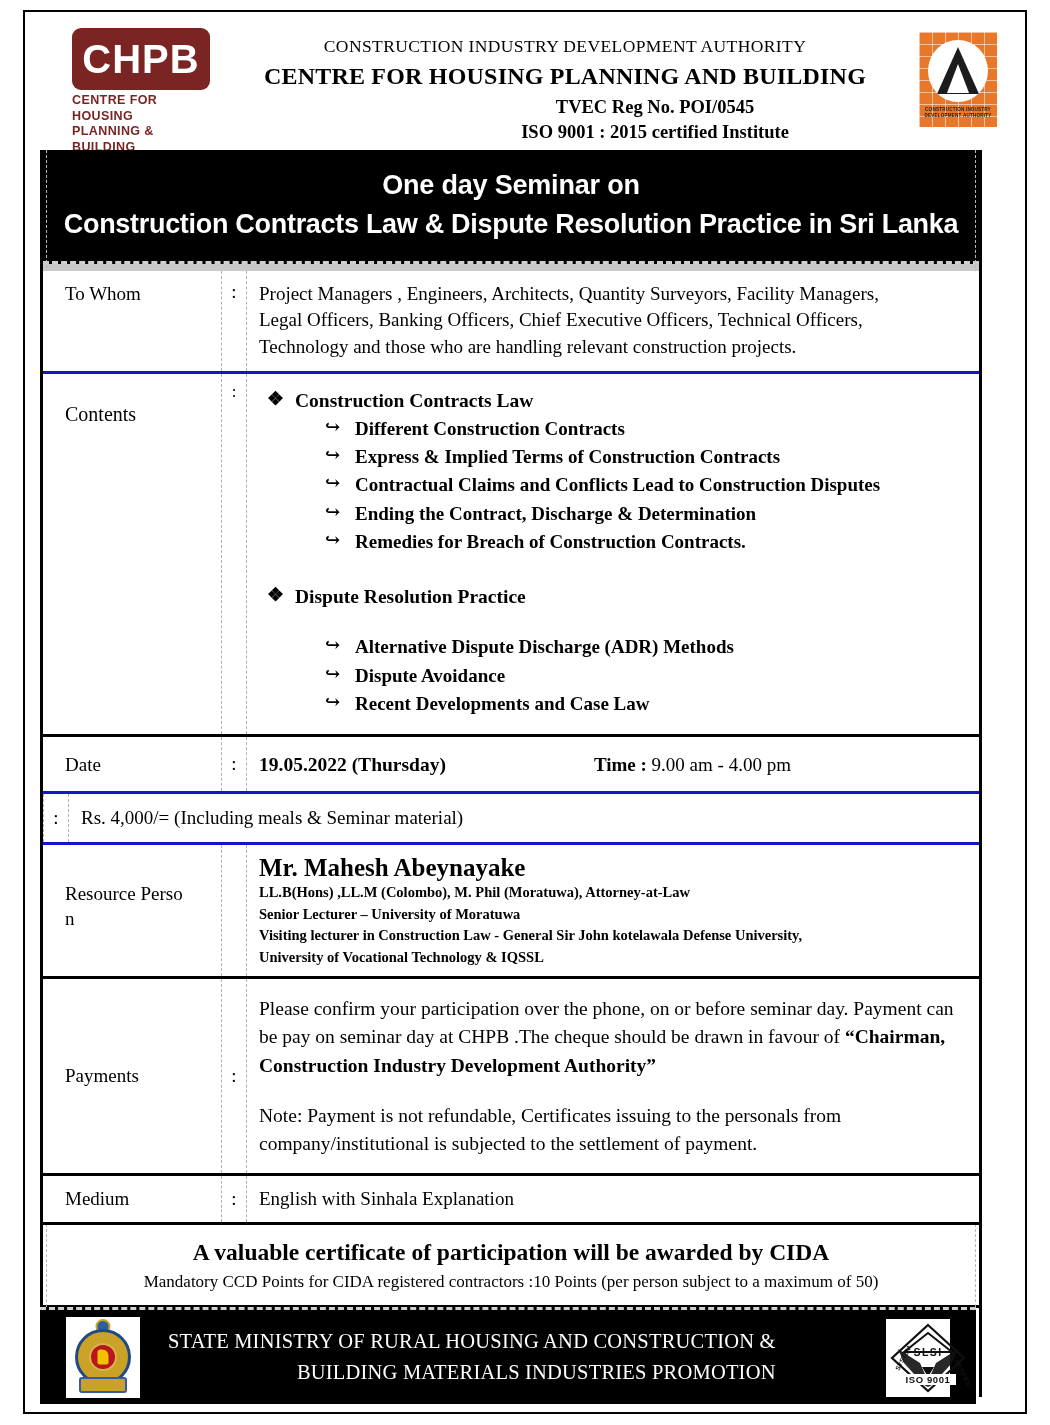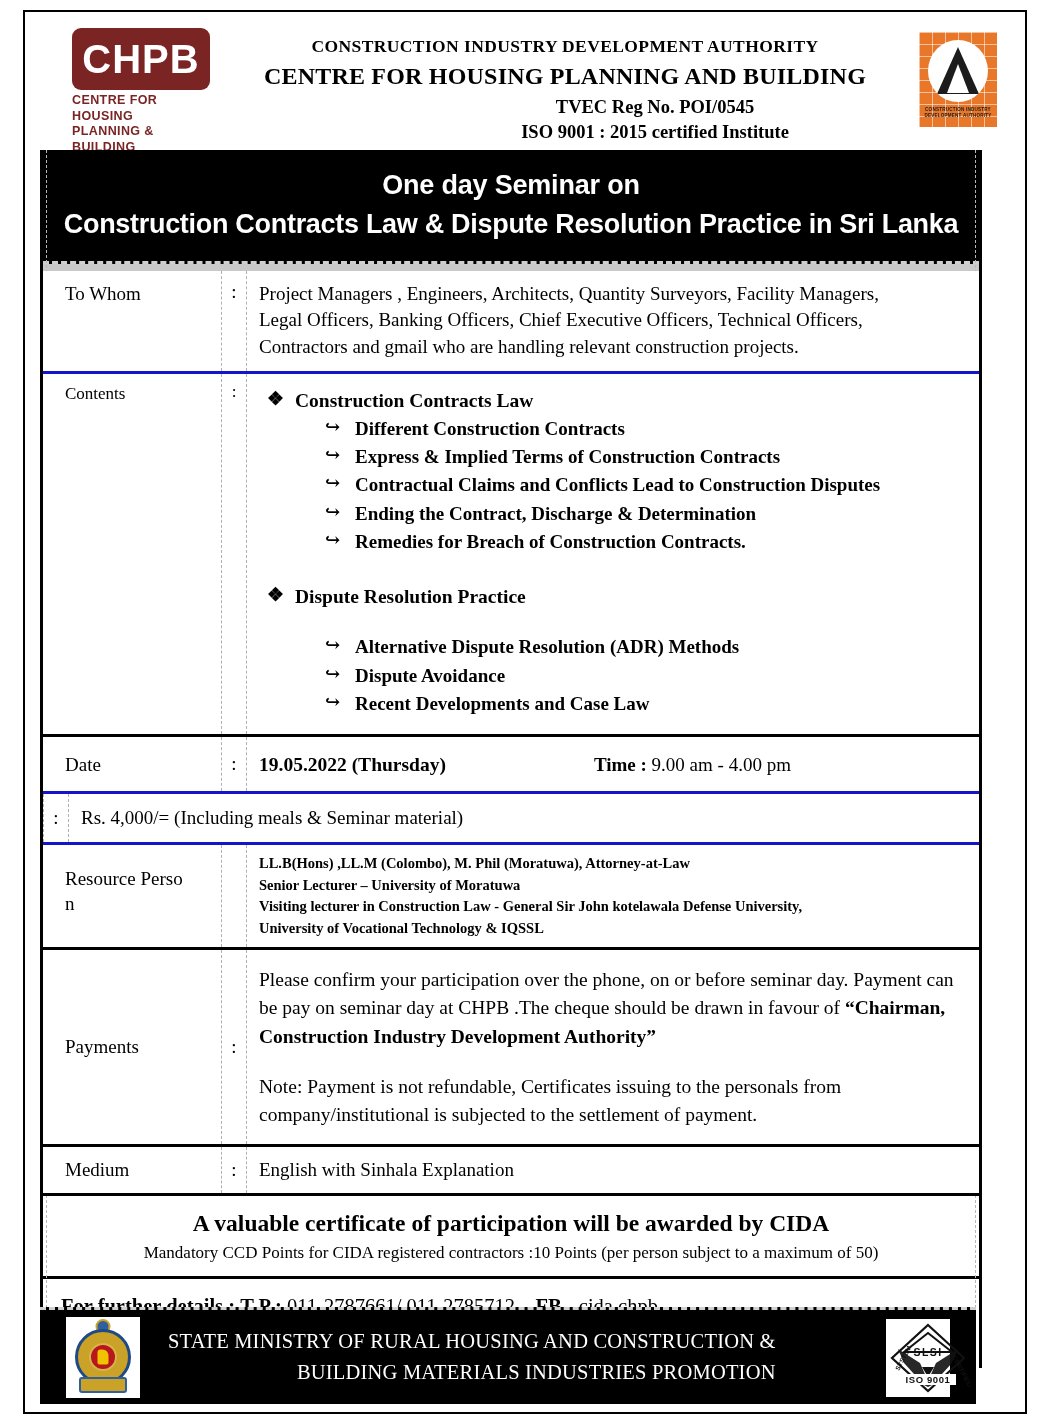--- a/index.html
+++ b/index.html
@@ -85,21 +85,21 @@
   }
 
   .header-text {
     position: absolute;
     left: 210px;
     top: 24px;
     width: 660px;
   }
   .hdr-line1 {
     text-align: center;
-    font-weight: 700;
+    font-weight: 400;
     font-size: 17.5px;
     letter-spacing: 0.4px;
     white-space: nowrap;
   }
   .hdr-line2 {
     text-align: center;
     font-weight: 700;
     font-size: 24px;
     letter-spacing: 0.2px;
     margin-top: 6px;
@@ -267,21 +267,21 @@
     font-size: 19px;
     line-height: 1.40;
   }
 
   .vc-mid .cell-label,
   .vc-mid .cell-colon,
   .vc-mid .cell-value { display: flex; flex-direction: column; justify-content: center; }
   .vc-mid .cell-colon { display: flex; align-items: center; justify-content: center; padding-top: 0; }
 
   
-  .contents-row .cell-label { padding-top: 9px; font-size: 17px; }
+  .contents-row .cell-label { padding-top: 27px; font-size: 20px; }
   .contents-row .cell-colon { padding-top: 8px; font-size: 17px; }
   .contents-row .cell-value { padding: 12px 10px 16px 18px; }
 
   ul.clist { list-style: none; margin: 0; padding: 0; }
   ul.clist > li.main {
     font-weight: 700;
     font-size: 19.5px;
     line-height: 1.5;
     position: relative;
     padding-left: 30px;
@@ -497,21 +497,21 @@
       <div class="banner-l2">Construction Contracts Law &amp; Dispute Resolution Practice in Sri Lanka</div>
     </div>
     <div class="banner-gap"></div>
 
     <div class="row row-blue">
       <div class="cell-label">To Whom</div>
       <div class="cell-colon">:</div>
       <div class="cell-value">
         <div>Project Managers , Engineers, Architects, Quantity Surveyors, Facility Managers,</div>
         <div>Legal Officers,  Banking Officers, Chief Executive Officers, Technical Officers,</div>
-        <div>Contractors and gmail who are handling relevant construction projects.</div>
+        <div>Technology and those who are handling relevant construction projects.</div>
       </div>
     </div>
 
     <div class="row row-black contents-row">
       <div class="cell-label">Contents</div>
       <div class="cell-colon">:</div>
       <div class="cell-value">
         <ul class="clist">
 
           <li class="main">
@@ -543,21 +543,21 @@
 
           <li class="contents-gap"></li>
 
           <li class="main">
             <span class="bullet">❖</span>
             <span>Dispute Resolution Practice</span>
             <ul class="sublist">
               <li class="contents-gap-sm"></li>
               <li>
                 <span class="subbullet">↪</span>
-                <span>Alternative Dispute Resolution (ADR) Methods</span>
+                <span>Alternative Dispute Discharge (ADR) Methods</span>
               </li>
               <li>
                 <span class="subbullet">↪</span>
                 <span>Dispute Avoidance</span>
               </li>
               <li>
                 <span class="subbullet">↪</span>
                 <span>Recent Developments and Case Law</span>
               </li>
             </ul>
@@ -584,20 +584,21 @@
     <div class="row row-blue vc-mid" style="min-height:48px">
       <div class="cell-colon">:</div>
       <div class="cell-value">Rs. 4,000/=  (Including meals &amp; Seminar material)</div>
     </div>
 
     <div class="row row-black rp-row vc-mid">
       <div class="cell-label" style="white-space:pre-line">Resource Perso
 n</div>
       <div class="cell-colon"></div>
       <div class="cell-value" style="padding-top:8px;padding-bottom:8px">
+        <div class="rp-name">Mr. Mahesh  Abeynayake</div>
         <div class="rp-line">LL.B(Hons) ,LL.M (Colombo),  M. Phil (Moratuwa), Attorney-at-Law</div>
         <div class="rp-line">Senior Lecturer – University of Moratuwa</div>
         <div class="rp-line">Visiting lecturer in Construction Law - General Sir John kotelawala Defense University,</div>
         <div class="rp-line">University of Vocational Technology &amp; IQSSL</div>
       </div>
     </div>
 
     <div class="row row-black pay-row vc-mid">
       <div class="cell-label">Payments</div>
       <div class="cell-colon">:</div>

